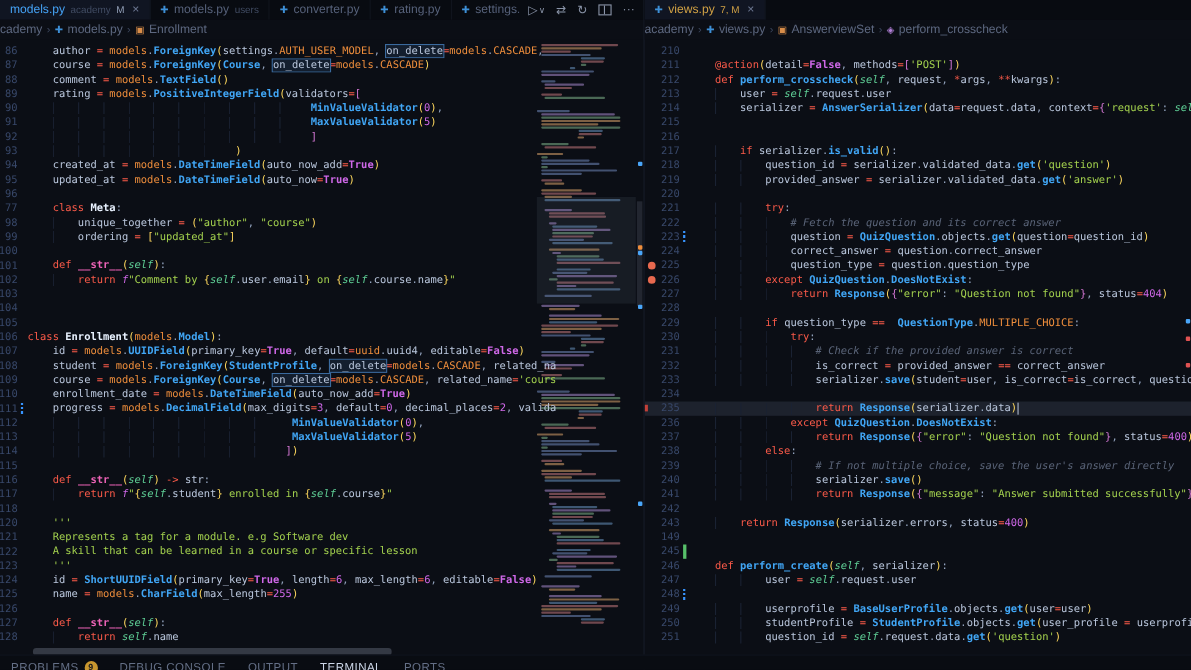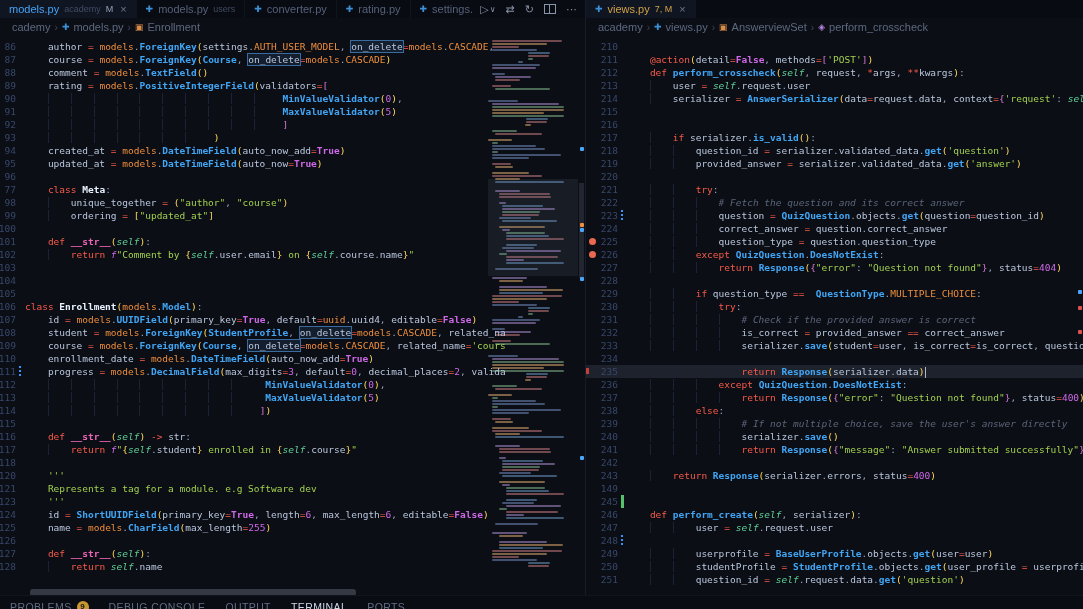--- a/index.html
+++ b/index.html
@@ -20,21 +20,21 @@
   .tab .close{color:#6b7690;font-size:11px;margin-left:2px;}
   .tab.active{background:#101522;}
   .tab.active .tname{color:#45a2f5;}
   .tab.warn .tname,.tab.warn .mod{color:#d0a145;}
   .tabactions{display:flex;align-items:center;gap:10px;padding:0 8px;color:#8a94a8;font-size:11px;}
   .tabactions .ai{cursor:pointer;display:flex;align-items:center;}
   .split-ic{display:inline-block;width:10px;height:8px;border:1px solid #8a94a8;position:relative;}
   .split-ic::after{content:"";position:absolute;left:4px;top:0;bottom:0;width:1px;background:#8a94a8;}
   .dd{font-size:8px;margin-left:1px;}
   
-  .crumbs{height:18px;display:flex;align-items:center;gap:4px;padding-left:12px;
+  .crumbs{height:18px;display:flex;align-items:center;gap:4px;padding-left:0;
     font-size:11px;color:#5d6880;background:#0b0e15;white-space:nowrap;overflow:hidden;}
   .crumb{display:flex;align-items:center;gap:4px;cursor:pointer;}
   .csep{color:#3c475e;font-size:10px;}
   .ci-py{color:#3d8fd6;font-size:9px;}
   .ci-cls{color:#d88d49;font-size:9px;}
   .ci-m{color:#b180d7;font-size:9px;}
   
   .body{position:absolute;top:36px;left:0;right:0;bottom:0;overflow:hidden;
     font-family:"DejaVu Sans Mono",monospace;font-size:9.5px;padding-top:4px;}
   .row{display:flex;height:13px;line-height:13px;white-space:pre;position:relative;}
@@ -368,20 +368,21 @@
         <div class="row"><span class="ln">111</span><span class="mark"><span class="gmod"></span></span><span class="codecell"><span><span>    </span><span class="tk-id">progress</span><span> </span><span class="tk-op">=</span><span> </span><span class="tk-mod">models</span><span class="tk-p">.</span><span class="tk-cls">DecimalField</span><span class="tk-b1">(</span><span class="tk-id">max_digits</span><span class="tk-op">=</span><span class="tk-num">3</span><span class="tk-p">,</span><span> </span><span class="tk-id">default</span><span class="tk-op">=</span><span class="tk-num">0</span><span class="tk-p">,</span><span> </span><span class="tk-id">decimal_places</span><span class="tk-op">=</span><span class="tk-num">2</span><span class="tk-p">,</span><span> </span><span class="tk-id">valida</span></span></span></div>
         <div class="row"><span class="ln">112</span><span class="mark"></span><span class="codecell"><span><span>    </span><span class="guide">    </span><span class="guide">    </span><span class="guide">    </span><span class="guide">    </span><span class="guide">    </span><span class="guide">    </span><span class="guide">    </span><span class="guide">    </span><span class="guide">    </span><span>  </span><span class="tk-cls">MinValueValidator</span><span class="tk-b1">(</span><span class="tk-num">0</span><span class="tk-b1">)</span><span class="tk-p">,</span></span></span></div>
         <div class="row"><span class="ln">113</span><span class="mark"></span><span class="codecell"><span><span>    </span><span class="guide">    </span><span class="guide">    </span><span class="guide">    </span><span class="guide">    </span><span class="guide">    </span><span class="guide">    </span><span class="guide">    </span><span class="guide">    </span><span class="guide">    </span><span>  </span><span class="tk-cls">MaxValueValidator</span><span class="tk-b1">(</span><span class="tk-num">5</span><span class="tk-b1">)</span></span></span></div>
         <div class="row"><span class="ln">114</span><span class="mark"></span><span class="codecell"><span><span>    </span><span class="guide">    </span><span class="guide">    </span><span class="guide">    </span><span class="guide">    </span><span class="guide">    </span><span class="guide">    </span><span class="guide">    </span><span class="guide">    </span><span class="guide">    </span><span> </span><span class="tk-b2">]</span><span class="tk-b1">)</span></span></span></div>
         <div class="row"><span class="ln">115</span><span class="mark"></span><span class="codecell"><span></span></span></div>
         <div class="row"><span class="ln">116</span><span class="mark"></span><span class="codecell"><span><span>    </span><span class="tk-kw">def</span><span> </span><span class="tk-dun">__str__</span><span class="tk-b1">(</span><span class="tk-self">self</span><span class="tk-b1">)</span><span> </span><span class="tk-op">-&gt;</span><span> </span><span class="tk-id">str</span><span class="tk-p">:</span></span></span></div>
         <div class="row"><span class="ln">117</span><span class="mark"></span><span class="codecell"><span><span>    </span><span class="guide">    </span><span class="tk-kw">return</span><span> </span><span class="tk-fpre">f</span><span class="tk-str">"</span><span class="tk-b1">{</span><span class="tk-self">self</span><span class="tk-p">.</span><span class="tk-id">student</span><span class="tk-b1">}</span><span class="tk-str"> enrolled in </span><span class="tk-b1">{</span><span class="tk-self">self</span><span class="tk-p">.</span><span class="tk-id">course</span><span class="tk-b1">}</span><span class="tk-str">"</span></span></span></div>
         <div class="row"><span class="ln">118</span><span class="mark"></span><span class="codecell"><span></span></span></div>
         <div class="row"><span class="ln">120</span><span class="mark"></span><span class="codecell"><span><span>    </span><span class="tk-str">'''</span></span></span></div>
         <div class="row"><span class="ln">121</span><span class="mark"></span><span class="codecell"><span>    </span><span class="tk-str">Represents a tag for a module. e.g Software dev</span></span></div>
+        <div class="row"><span class="ln">122</span><span class="mark"></span><span class="codecell"><span>    </span><span class="tk-str">A skill that can be learned in a course or specific lesson</span></span></div>
         <div class="row"><span class="ln">123</span><span class="mark"></span><span class="codecell"><span><span>    </span><span class="tk-str">'''</span></span></span></div>
         <div class="row"><span class="ln">124</span><span class="mark"></span><span class="codecell"><span><span>    </span><span class="tk-id">id</span><span> </span><span class="tk-op">=</span><span> </span><span class="tk-cls">ShortUUIDField</span><span class="tk-b1">(</span><span class="tk-id">primary_key</span><span class="tk-op">=</span><span class="tk-bool">True</span><span class="tk-p">,</span><span> </span><span class="tk-id">length</span><span class="tk-op">=</span><span class="tk-num">6</span><span class="tk-p">,</span><span> </span><span class="tk-id">max_length</span><span class="tk-op">=</span><span class="tk-num">6</span><span class="tk-p">,</span><span> </span><span class="tk-id">editable</span><span class="tk-op">=</span><span class="tk-bool">False</span><span class="tk-b1">)</span></span></span></div>
         <div class="row"><span class="ln">125</span><span class="mark"></span><span class="codecell"><span><span>    </span><span class="tk-id">name</span><span> </span><span class="tk-op">=</span><span> </span><span class="tk-mod">models</span><span class="tk-p">.</span><span class="tk-cls">CharField</span><span class="tk-b1">(</span><span class="tk-id">max_length</span><span class="tk-op">=</span><span class="tk-num">255</span><span class="tk-b1">)</span></span></span></div>
         <div class="row"><span class="ln">126</span><span class="mark"></span><span class="codecell"><span></span></span></div>
         <div class="row"><span class="ln">127</span><span class="mark"></span><span class="codecell"><span><span>    </span><span class="tk-kw">def</span><span> </span><span class="tk-dun">__str__</span><span class="tk-b1">(</span><span class="tk-self">self</span><span class="tk-b1">)</span><span class="tk-p">:</span></span></span></div>
         <div class="row"><span class="ln">128</span><span class="mark"></span><span class="codecell"><span><span>    </span><span class="guide">    </span><span class="tk-kw">return</span><span> </span><span class="tk-self">self</span><span class="tk-p">.</span><span class="tk-id">name</span></span></span></div>
       </div>
   </div>
 
   <div class="group" id="group-right">

